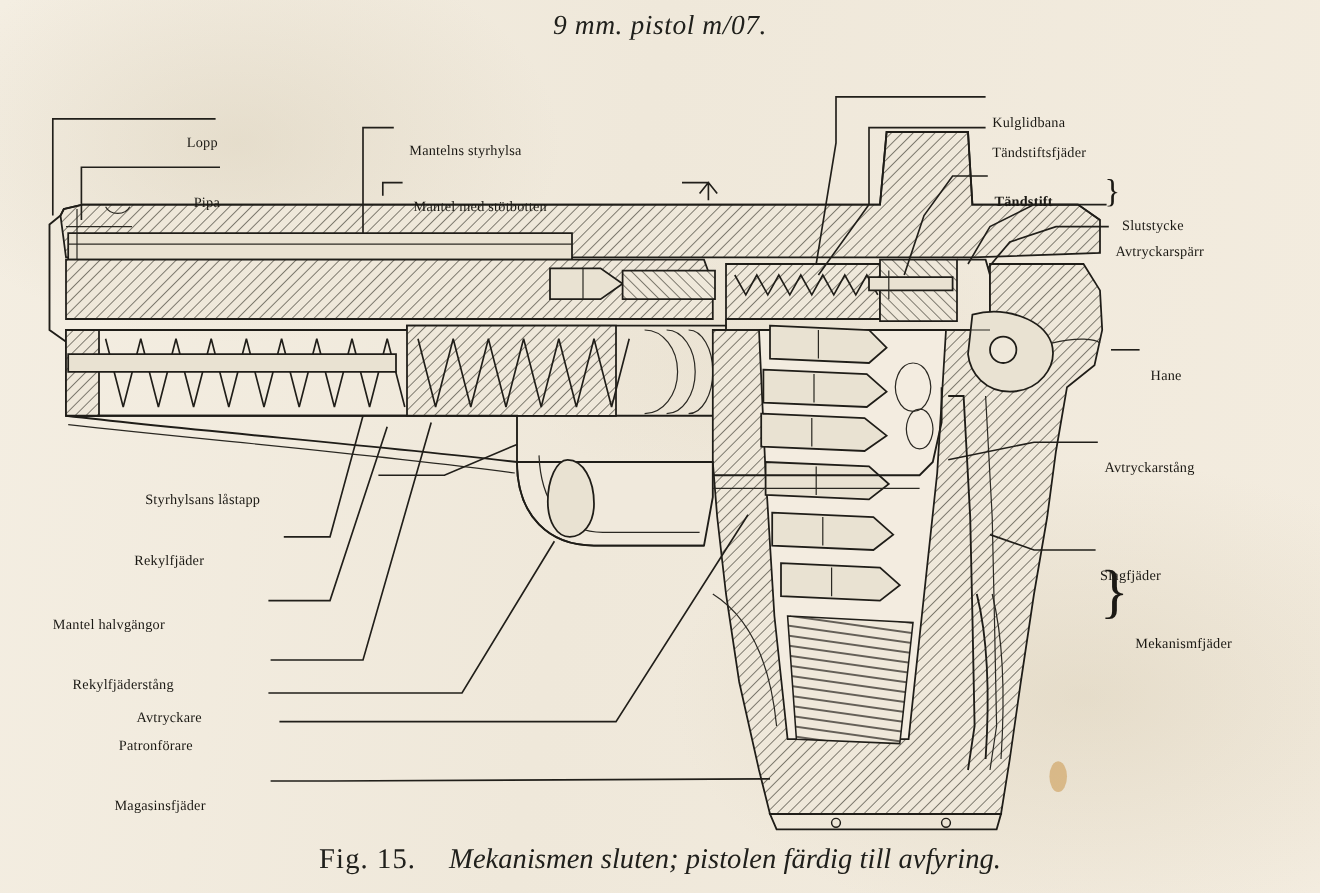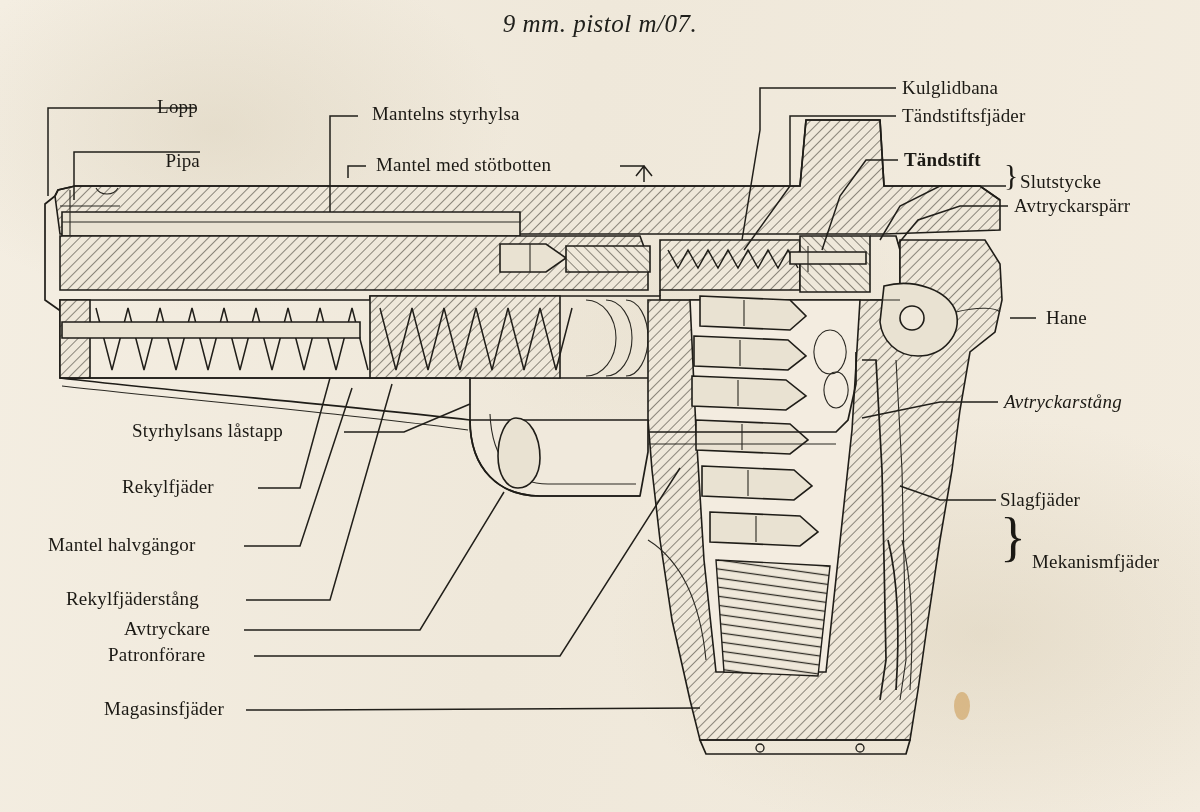--- a/index.html
+++ b/index.html
@@ -52,25 +52,26 @@
     color: #20201c;
   }
   .caption-text {
     font-style: italic;
     font-size: 26px;
     margin-left: 26px;
     color: #20201c;
   }
   .lbl {
     position: absolute;
-    font-size: 19px;
+    font-size: 13px;
     line-height: 19px;
     color: #1b1914;
     white-space: nowrap;
     letter-spacing: 0.2px;
+    margin-top: 23px;
   }
   .lbl.right { text-align: left; }
   .lbl.left  { text-align: right; }
   .brace {
     position: absolute;
     font-size: 30px;
     line-height: 18px;
     color: #1b1914;
   }
   .brace.tall { font-size: 54px; }
@@ -263,20 +264,24 @@
   <div class="lbl left" style="left:124px; top:619px;text-align:right;">Avtryckare</div>
   <div class="lbl left" style="left:108px; top:645px;">Patronförare</div>
   <div class="lbl left" style="left:104px;  top:699px;">Magasinsfjäder</div>
 
   <div class="lbl right" style="left:902px; top:78px;">Kulglidbana</div>
   <div class="lbl right" style="left:902px; top:106px;">Tändstiftsfjäder</div>
   <div class="lbl right" style="left:904px; top:150px;font-weight:bold;">Tändstift</div>
   <div class="lbl right" style="left:1020px; top:172px;">Slutstycke</div>
   <div class="lbl right" style="left:1014px; top:196px;">Avtryckarspärr</div>
   <div class="lbl right" style="left:1046px; top:308px;">Hane</div>
-  <div class="lbl right" style="left:1004px; top:392px;font-style:italic;">Avtryckarstång</div>
+  <div class="lbl right" style="left:1004px; top:392px;">Avtryckarstång</div>
   <div class="lbl right" style="left:1000px; top:490px;">Slagfjäder</div>
   <div class="lbl right" style="left:1032px; top:552px;">Mekanismfjäder</div>
 
   <div class="brace" style="left:1004px; top:166px;">}</div>
   <div class="brace tall" style="left:1000px; top:528px;">}</div>
 
+  <div class="caption-wrap">
+    <span class="caption-fig">Fig. 15.</span>
+    <span class="caption-text">Mekanismen sluten; pistolen färdig till avfyring.</span>
+  </div>
 </div>
 
 </body></html>

